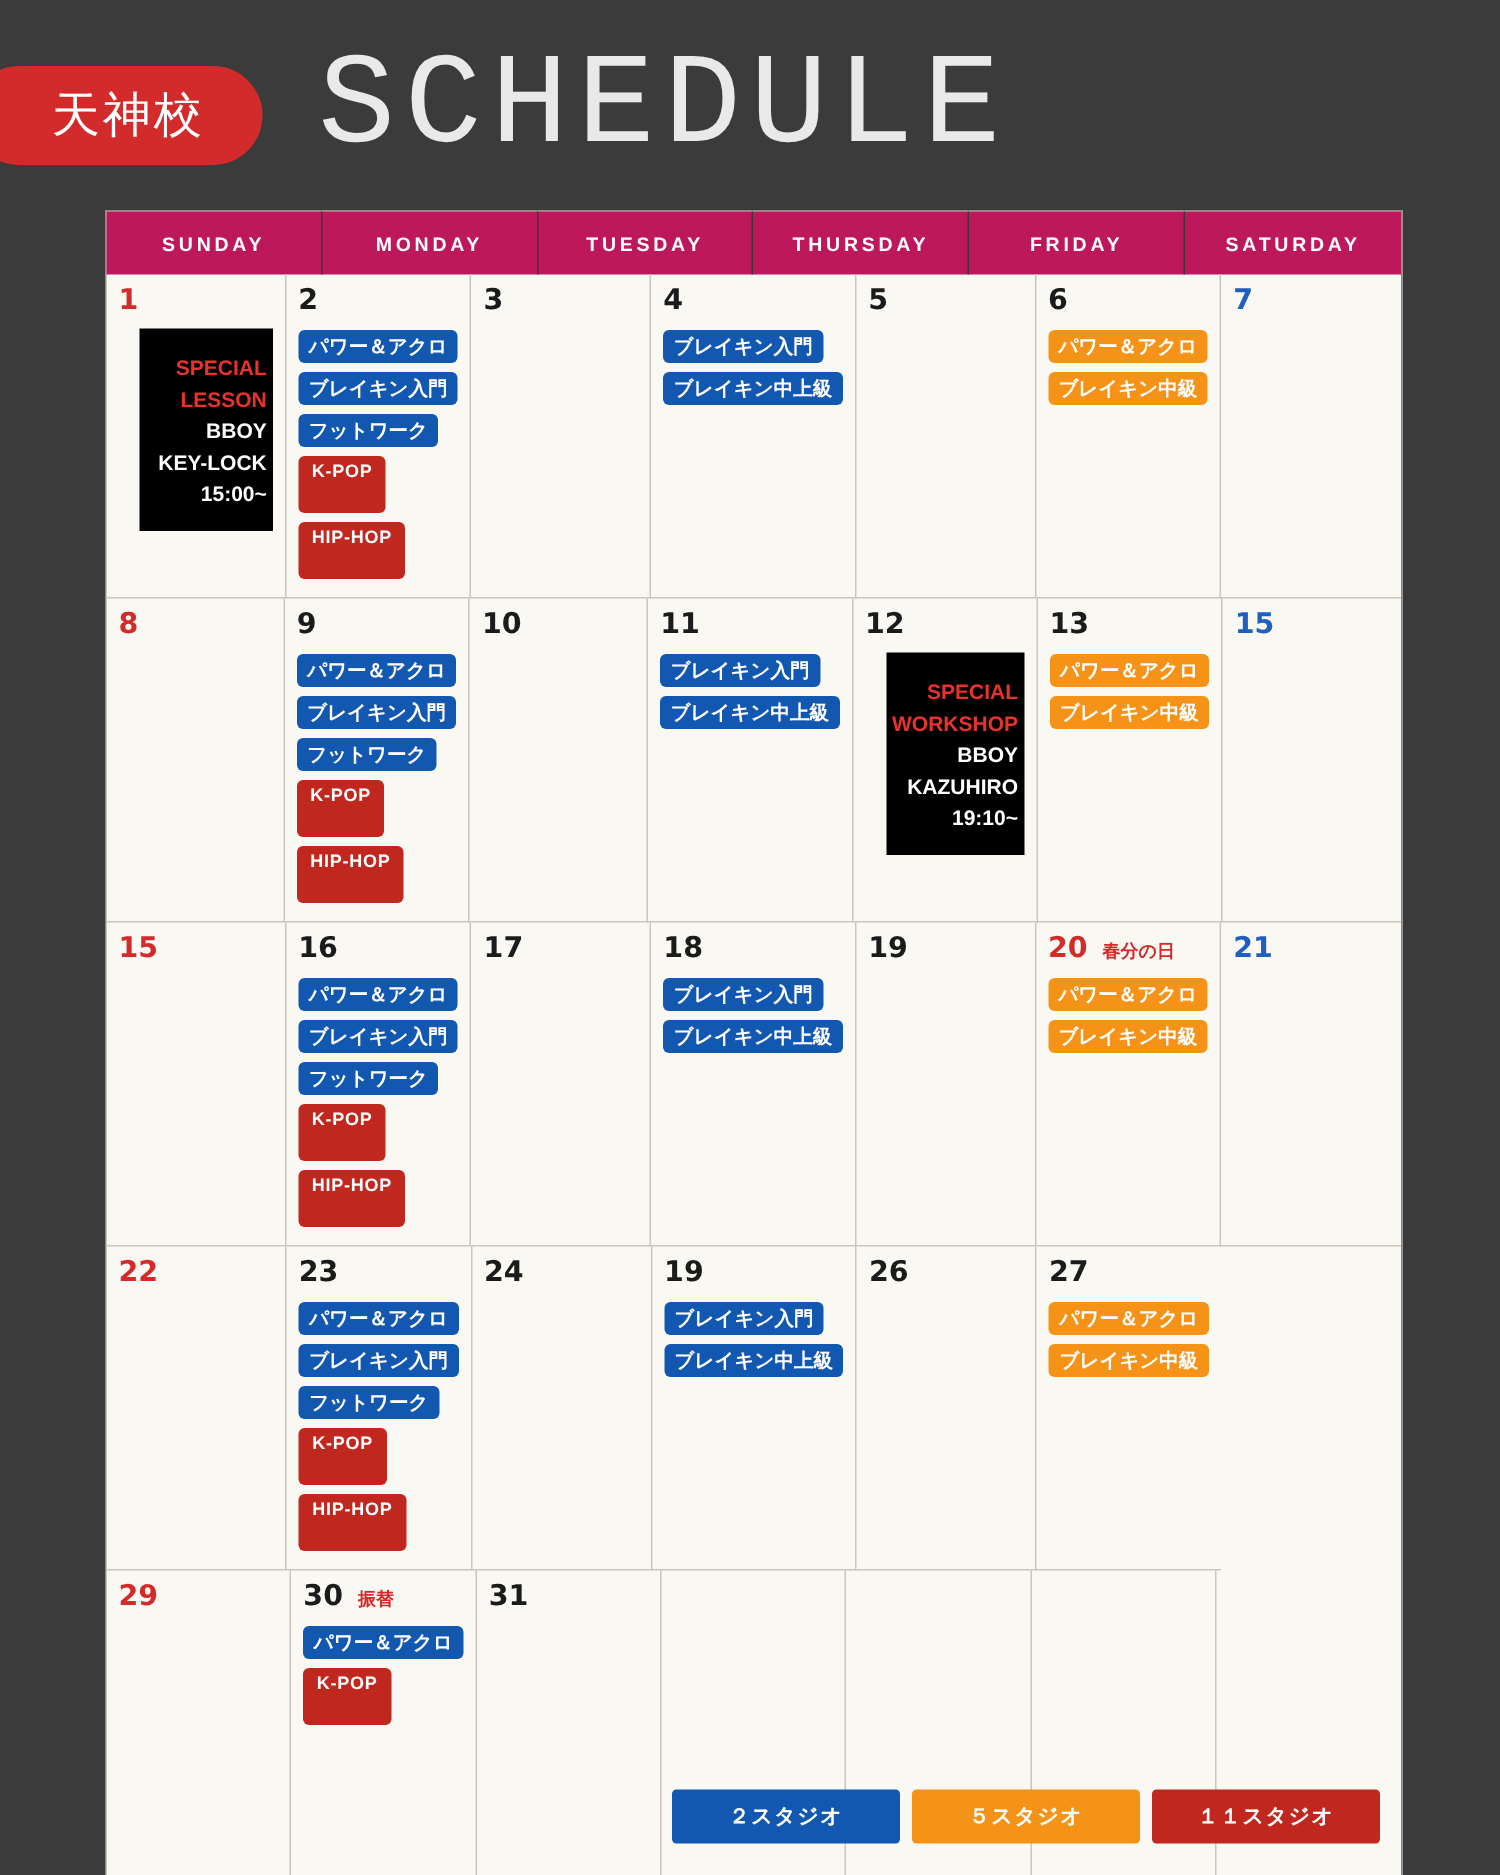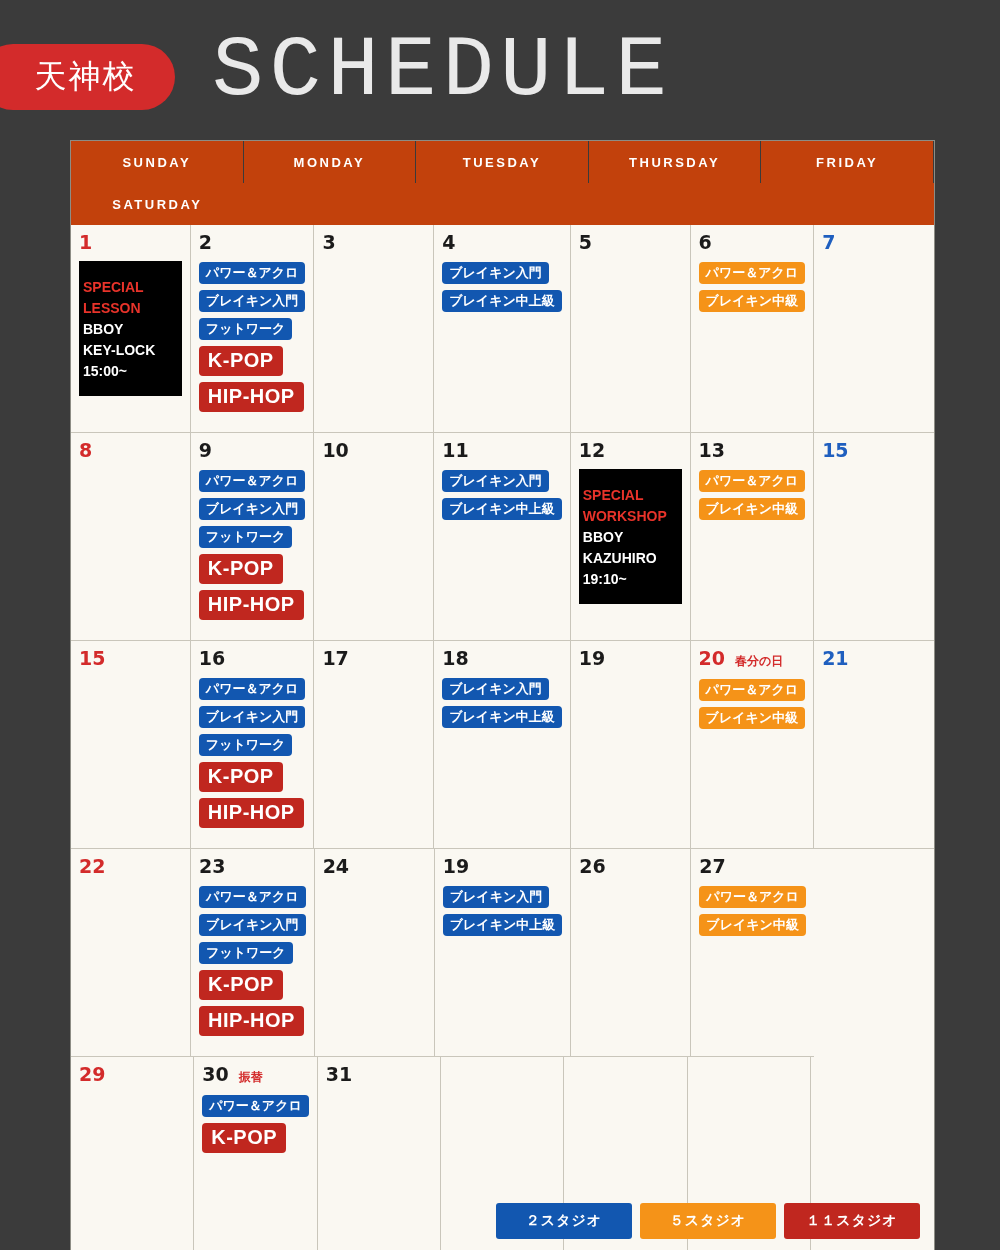--- a/index.html
+++ b/index.html
@@ -48,22 +48,22 @@
   .cal {
     position: absolute;
     left: 70px;
     top: 140px;
     width: 865px;
     background: #faf8f2;
     border: 1px solid #8d8d85;
   }
   .weekhead {
     display: grid;
-    grid-template-columns: repeat(5, 1fr);
-    background: #c2410c;
+    grid-template-columns: repeat(6, 1fr);
+    background: #be185d;
   }
   .weekhead div {
     color: #ffffff;
     font-size: 13px;
     font-weight: bold;
     letter-spacing: 2.5px;
     text-align: center;
     padding: 14px 0 13px;
     border-right: 1px solid #3a3a3a;
   }
@@ -111,52 +111,53 @@
     border-radius: 4px;
     padding: 4px 7px 5px;
     margin-bottom: 6px;
     white-space: nowrap;
     line-height: 1;
   }
   .tag.blue   { background: #1257b0; }
   .tag.orange { background: #f59318; }
   .tag.red    { background: #c0271f; }
   .tag.big {
-    font-size: 20px;
-    padding: 4px 9px 6px;
+    font-size: 12px;
+    padding: 4px 9px 22px;
     letter-spacing: 0.5px;
   }
 
   .special {
     background: #000000;
     color: #ffffff;
-    text-align: left;
+    text-align: right;
     padding: 16px 4px 14px;
     margin-top: 8px;
     font-size: 14px;
     font-weight: bold;
     line-height: 1.5;
+    margin-left: 14px;
   }
   .special .hl { color: #e8332a; display: block; }
 
   
   .legend {
     position: absolute;
     bottom: 26px;
     right: 14px;
     display: flex;
     gap: 8px;
   }
   .legend .chip {
     color: #ffffff;
     font-size: 14px;
     font-weight: bold;
     letter-spacing: 1px;
     padding: 9px 0;
-    width: 136px;
+    width: 152px;
     text-align: center;
     border-radius: 3px;
   }
   .chip.blue   { background: #1257b0; }
   .chip.orange { background: #f59318; }
   .chip.red    { background: #c0271f; }
 </style>
 </head>
 <body>
 

